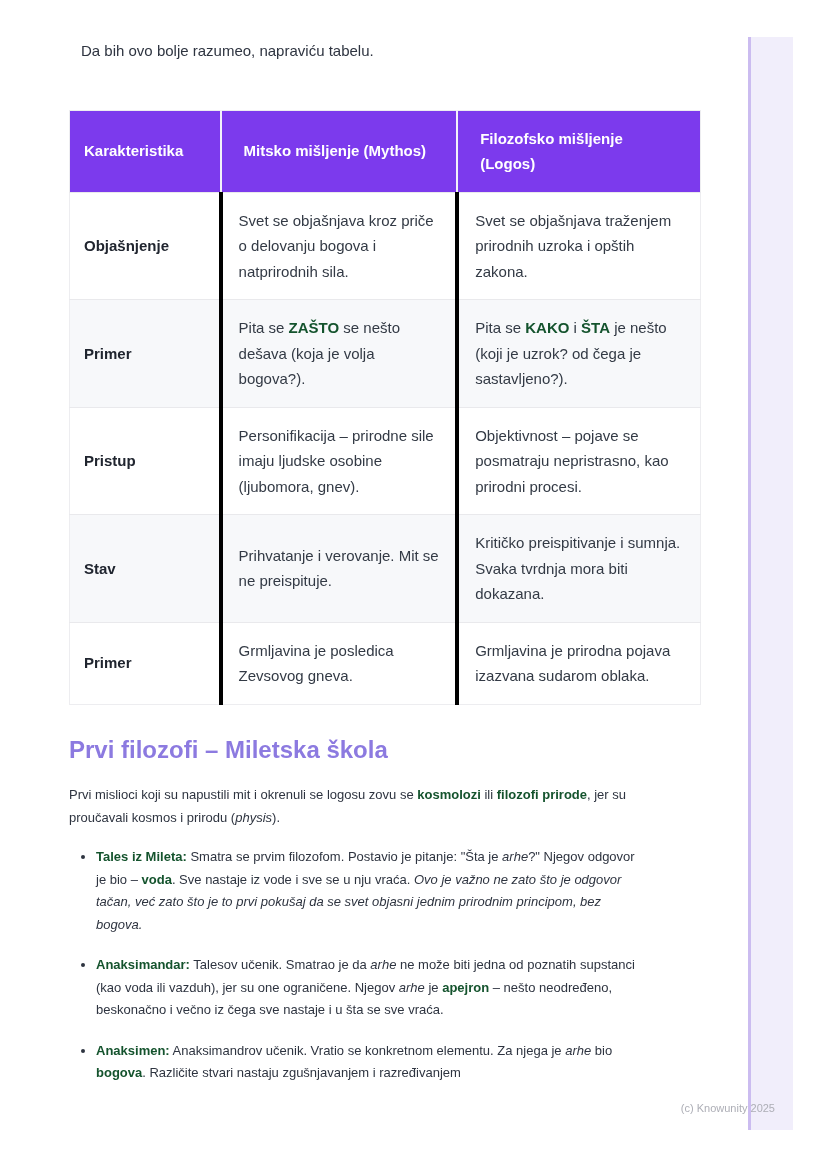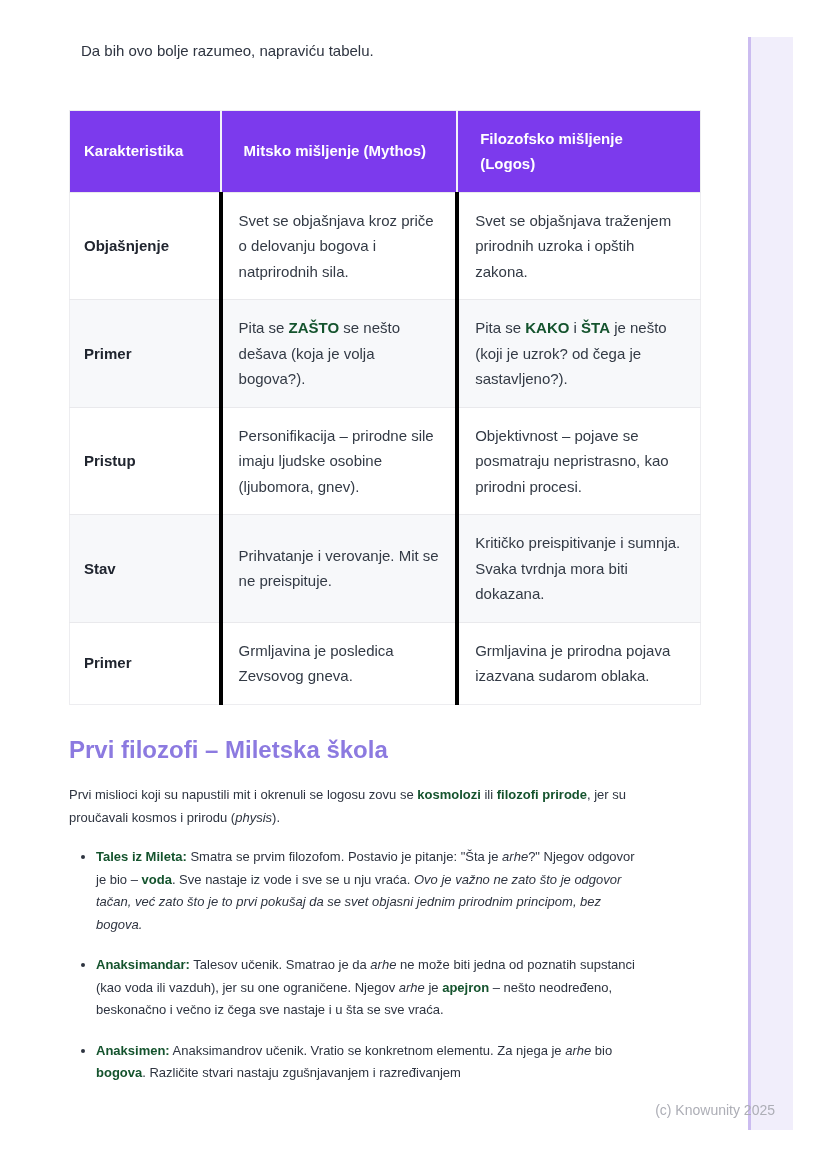--- a/index.html
+++ b/index.html
@@ -96,21 +96,21 @@
     font-size: 13px;
     line-height: 1.73;
     color: #2e3440;
   }
   .content strong { color: #14532d; }
 
   .footer-note {
     position: absolute;
     top: 1102px;
     right: 53px;
-    font-size: 14px;
+    font-size: 11px;
     color: #adaeb6;
     z-index: 2;
   }
 </style>
 </head>
 <body>
 
 <div class="side-strip"></div>
 
 <div class="content">

